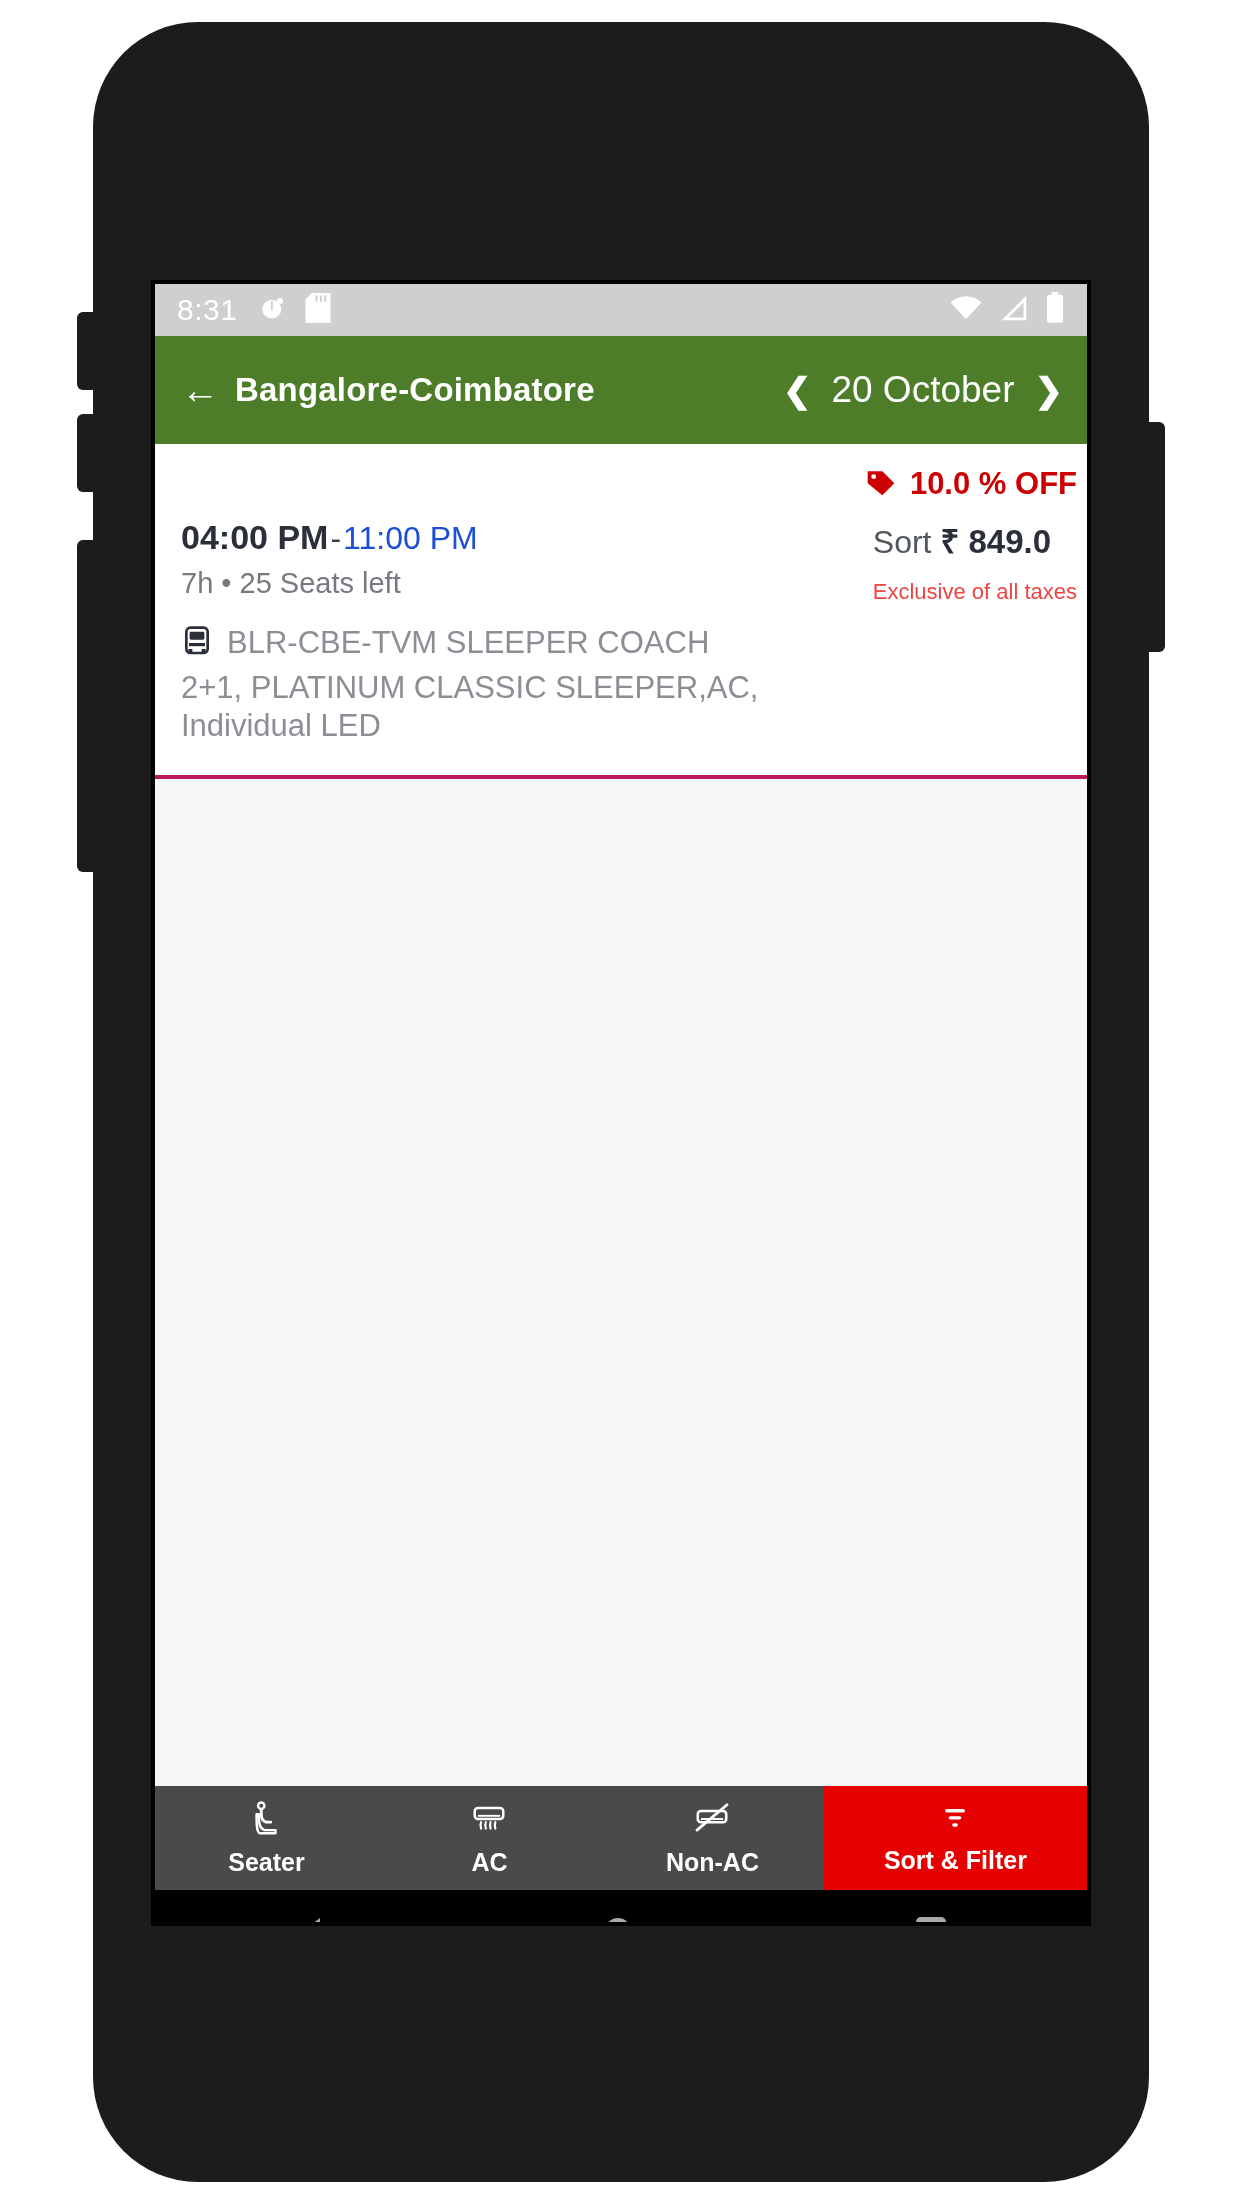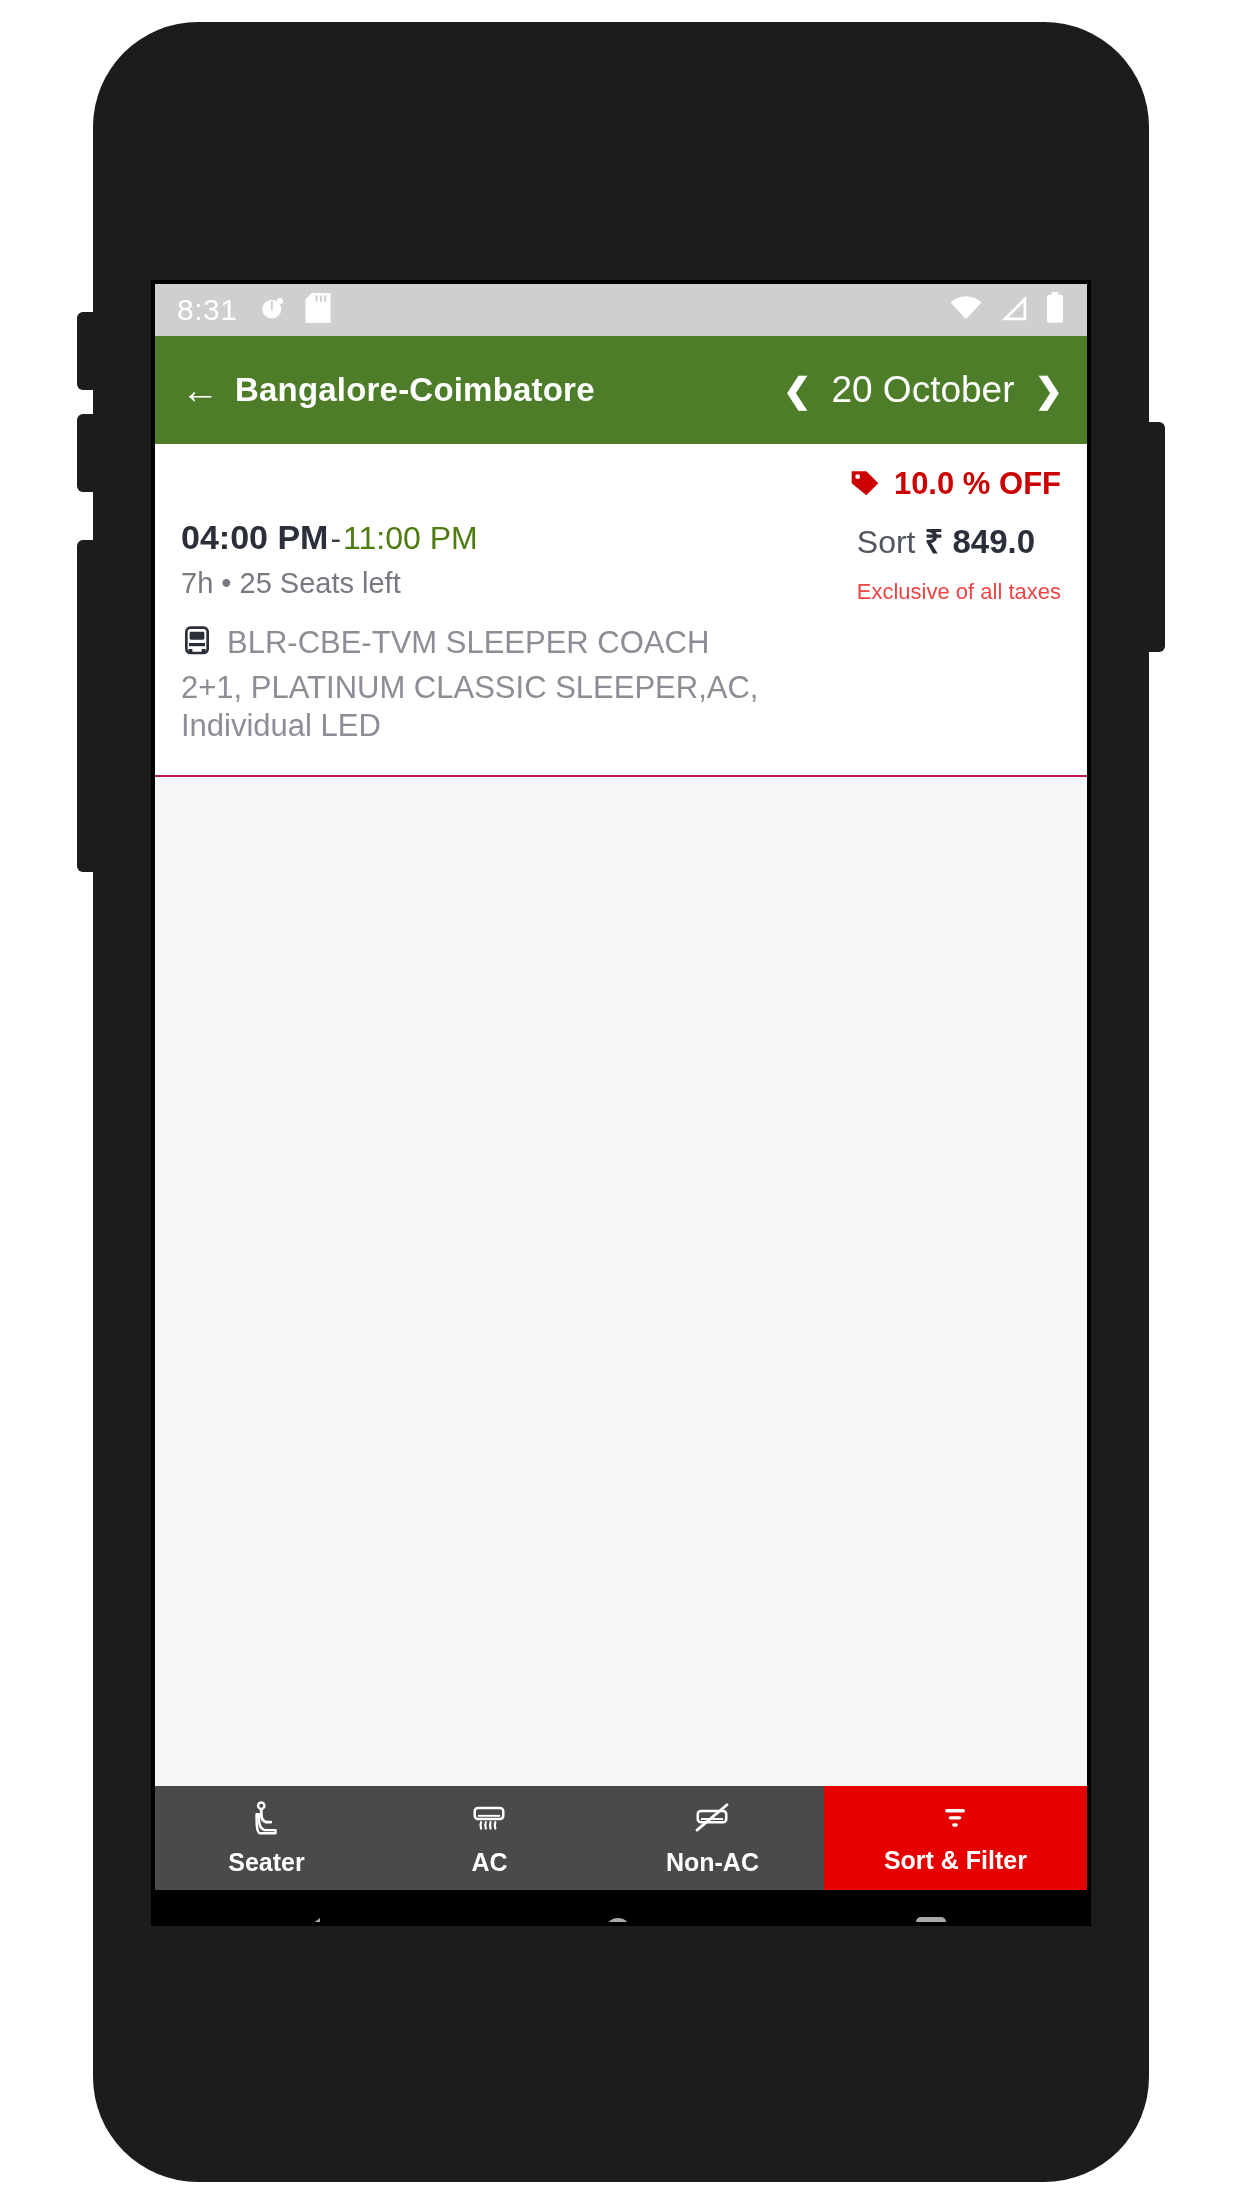--- a/index.html
+++ b/index.html
@@ -83,22 +83,22 @@
     align-items: center;
     gap: 20px;
   }
   .date-chevron { font-size: 34px; font-weight: bold; line-height: 1; }
   #selected-date { font-size: 37px; }
 
   
   #results-list { background: #f4f6f8; height: 1342px; }
   #bus-card {
     background: #ffffff;
-    padding: 22px 26px 30px 26px;
-    border-bottom: 2px solid #be185d;
+    padding: 22px 10px 30px 26px;
+    border-bottom: 4px solid #be185d;
   }
   #offer-row {
     display: flex;
     justify-content: flex-end;
     align-items: center;
     gap: 12px;
     margin-bottom: 16px;
   }
   #offer-text {
     color: #cc0000;
@@ -109,21 +109,21 @@
     display: flex;
     justify-content: space-between;
     align-items: flex-start;
   }
   #departure-time {
     font-size: 34px;
     font-weight: bold;
     color: #2b2f3a;
   }
   #time-separator { font-size: 32px; color: #3d424e; padding: 0 2px; }
-  #arrival-time { font-size: 32px; color: #4d7c0f; text-align: center; }
+  #arrival-time { font-size: 32px; color: #1d4ed8; text-align: center; }
   #price-text {
     font-size: 32px;
     color: #52575f;
     white-space: nowrap;
   }
   #price-text b { color: #2b2f3a; font-size: 33px; }
   #duration-seats {
     font-size: 29px;
     color: #76797f;
     margin-top: 10px;

